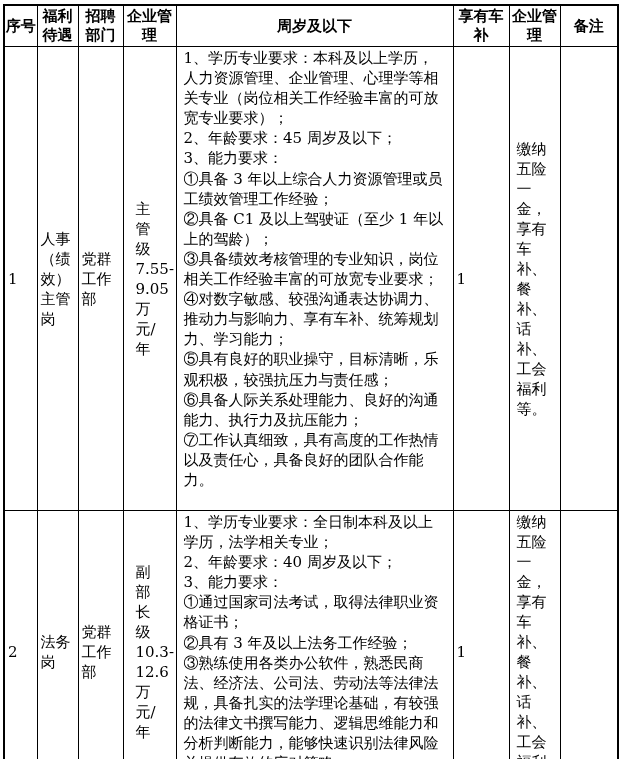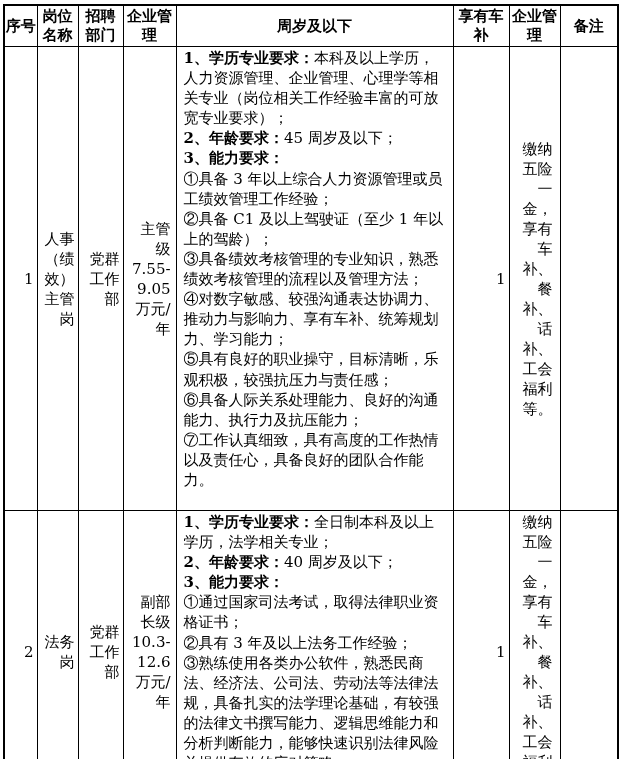--- a/index.html
+++ b/index.html
@@ -33,78 +33,78 @@
     font-size: 15px;
     line-height: 19px;
     font-weight: bold;
     text-align: center;
     vertical-align: middle;
     padding: 1px 0;
   }
   td.c {
     font-size: 15px;
     line-height: 20px;
-    text-align: right;
+    text-align: left;
     vertical-align: middle;
     padding: 1px 3px;
   }
-  td.level-cell { padding: 1px 5px; }
+  td.level-cell { padding: 1px 12px; }
   td.benefits-cell {
     padding: 1px 7px;
     line-height: 20px;
   }
   td.req {
     font-size: 15px;
     line-height: 20.1px;
     text-align: left;
     vertical-align: top;
     padding: 1px 9px 1px 7px;
   }
   td.req p { margin: 0; }
-  td.req b { font-weight: bold; }
+  td.req b { font-weight: normal; }
 </style>
 </head>
 <body>
 
 <table class="recruit">
   <colgroup>
     <col style="width:33px">
     <col style="width:41px">
     <col style="width:45px">
     <col style="width:53px">
     <col style="width:277px">
     <col style="width:56px">
     <col style="width:51px">
     <col style="width:58px">
   </colgroup>
   <thead>
     <tr>
       <th>序号</th>
-      <th>岗位名称</th>
+      <th>福利待遇</th>
       <th>招聘部门</th>
       <th>企业管理</th>
       <th>周岁及以下</th>
       <th>享有车补</th>
       <th>企业管理</th>
       <th>备注</th>
     </tr>
   </thead>
   <tbody>
       <tr class="row-1">
     <td class="c">1</td>
     <td class="c">人事（绩效）主管岗</td>
     <td class="c">党群工作部</td>
     <td class="c level-cell">主管级7.55-9.05万元/年</td>
     <td class="req">
           <p><b>1、学历专业要求：</b>本科及以上学历，人力资源管理、企业管理、心理学等相关专业（岗位相关工作经验丰富的可放宽专业要求）；</p>
           <p><b>2、年龄要求：</b>45 周岁及以下；</p>
           <p><b>3、能力要求：</b></p>
           <p>①具备 3 年以上综合人力资源管理或员工绩效管理工作经验；</p>
           <p>②具备 C1 及以上驾驶证（至少 1 年以上的驾龄）；</p>
-          <p>③具备绩效考核管理的专业知识，熟悉绩效考核管理的流程以及管理方法；</p>
+          <p>③具备绩效考核管理的专业知识，岗位相关工作经验丰富的可放宽专业要求；</p>
           <p>④对数字敏感、较强沟通表达协调力、推动力与影响力、享有车补、统筹规划力、学习能力；</p>
           <p>⑤具有良好的职业操守，目标清晰，乐观积极，较强抗压力与责任感；</p>
           <p>⑥具备人际关系处理能力、良好的沟通能力、执行力及抗压能力；</p>
           <p>⑦工作认真细致，具有高度的工作热情以及责任心，具备良好的团队合作能力。</p>
         </td>
     <td class="c">1</td>
     <td class="c benefits-cell">缴纳五险一金，享有车补、餐补、话补、工会福利等。</td>
     <td class="c"></td>
   </tr>
       <tr class="row-2">

